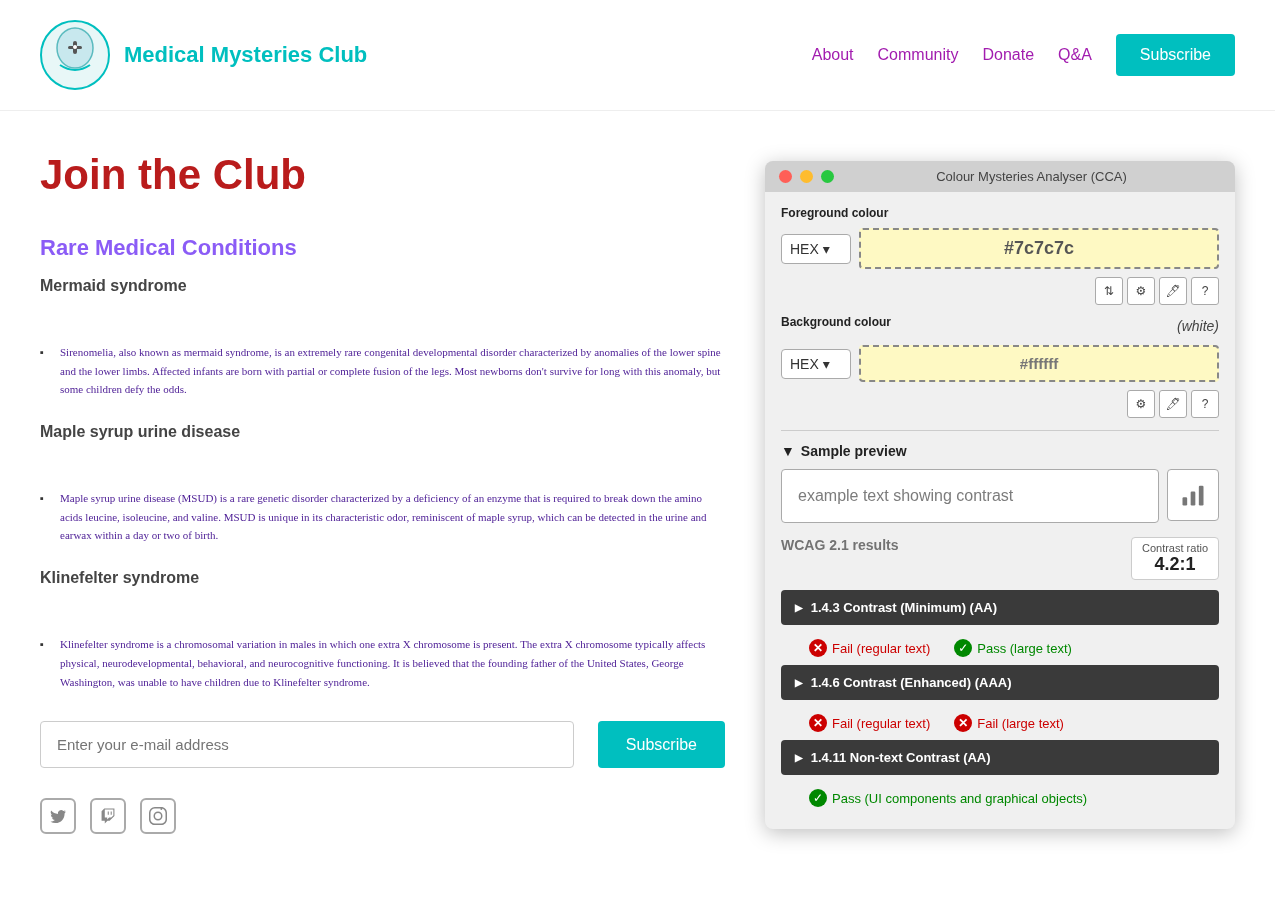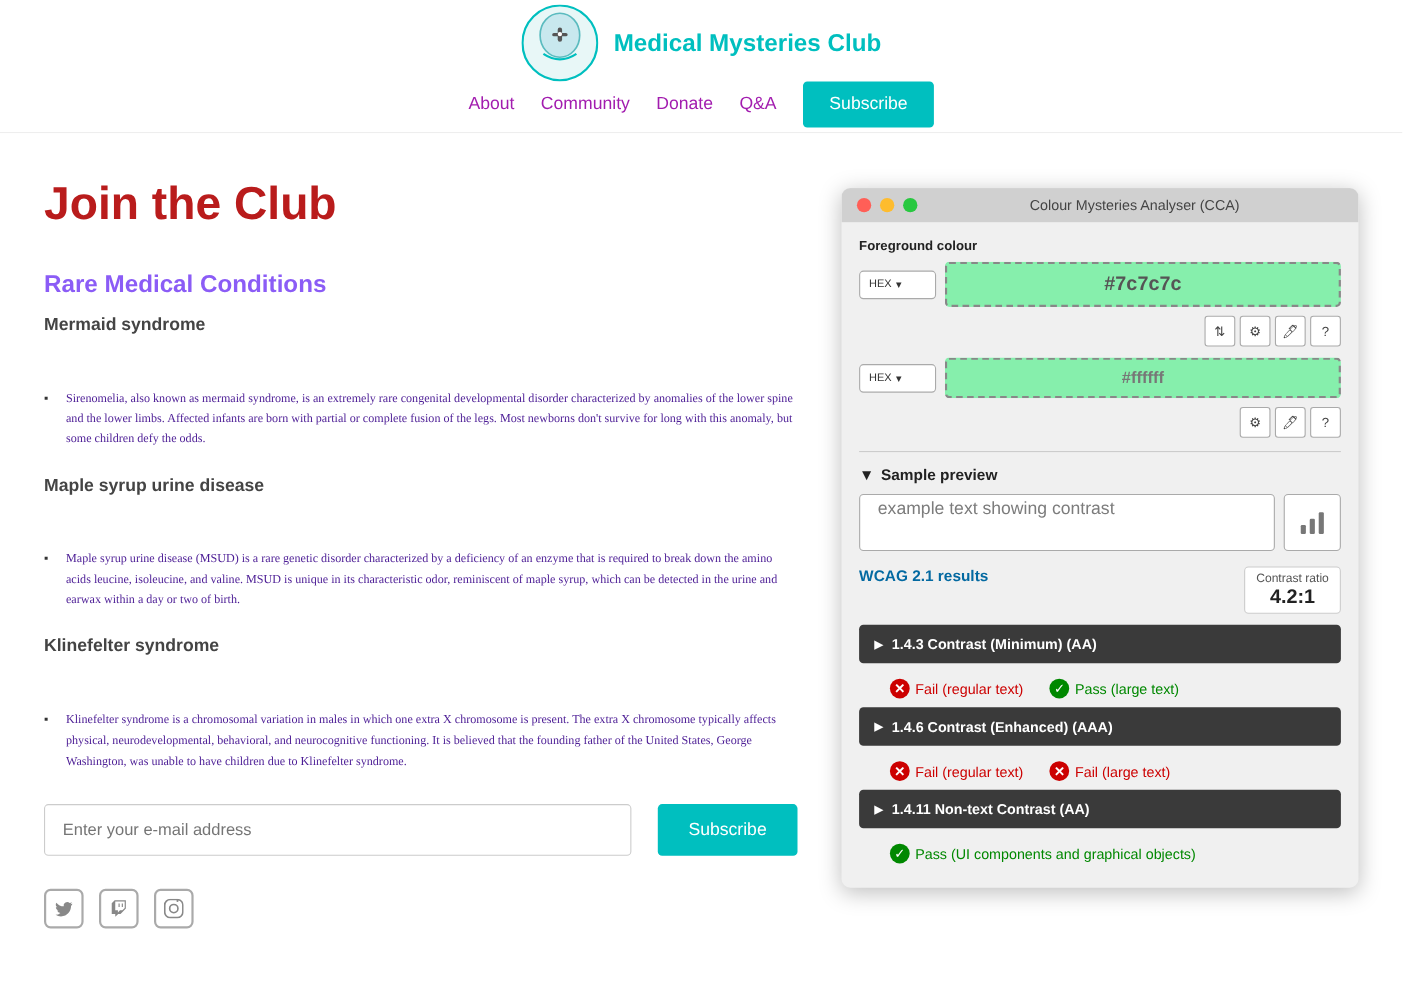--- a/index.html
+++ b/index.html
@@ -3,23 +3,22 @@
   <meta charset="utf-8">
   <style>
     * { box-sizing: border-box; margin: 0; padding: 0; }
     body { font-family: 'Georgia', serif; background: #fff; color: #333; font-size: 16px; }
 
     
     header {
       display: flex;
       align-items: center;
       justify-content: space-between;
-      padding: 4px 40px;
+      padding: 20px 40px;
       border-bottom: 1px solid #eee;
-      flex-direction: column;
     }
     .logo-area {
       display: flex;
       align-items: center;
       gap: 14px;
     }
     .logo-icon {
       width: 70px;
       height: 70px;
     }
@@ -200,27 +199,27 @@
       gap: 8px;
       margin-bottom: 8px;
     }
     .cca-format-select {
       display: flex;
       align-items: center;
       background: #fff;
       border: 1px solid #aaa;
       border-radius: 4px;
       padding: 6px 8px;
-      font-size: 10px;
+      font-size: 14px;
       gap: 4px;
       min-width: 70px;
     }
     .cca-color-input {
       flex: 1;
-      background: #86efac;
+      background: #fef9c3;
       border: 2px dashed #888;
       border-radius: 4px;
       padding: 8px 12px;
       font-size: 18px;
       font-weight: bold;
       color: #555;
       text-align: center;
     }
     .cca-tools-row {
       display: flex;
@@ -268,21 +267,21 @@
     }
     .cca-sample-preview {
       display: flex;
       gap: 8px;
       margin-bottom: 14px;
     }
     .cca-example-text-box {
       flex: 1;
       border: 1px solid #aaa;
       border-radius: 4px;
-      padding: 4px 16px;
+      padding: 17px 16px;
       font-size: 16px;
       color: #7c7c7c;
       background: #fff;
     }
     .cca-chart-icon-box {
       width: 52px;
       height: 52px;
       border: 1px solid #aaa;
       border-radius: 4px;
       background: #fff;
@@ -294,21 +293,21 @@
     }
     .cca-wcag-header {
       display: flex;
       justify-content: space-between;
       align-items: flex-start;
       margin-bottom: 10px;
     }
     .cca-wcag-title {
       font-size: 14px;
       font-weight: bold;
-      color: #0369a1;
+      color: #737373;
     }
     .cca-contrast-box {
       background: #fff;
       border: 1px solid #ccc;
       border-radius: 4px;
       padding: 4px 10px;
       text-align: center;
     }
     .cca-contrast-label {
       font-size: 11px;
@@ -472,20 +471,24 @@
         </div>
         <div class="cca-color-input">#7c7c7c</div>
       </div>
       <div class="cca-tools-row">
         <div class="cca-tool-btn">⇅</div>
         <div class="cca-tool-btn">⚙</div>
         <div class="cca-tool-btn">🖊</div>
         <div class="cca-tool-btn">?</div>
       </div>
 
+      <div class="cca-bg-header">
+        <div class="cca-section-label">Background colour</div>
+        <span class="cca-white-label">(white)</span>
+      </div>
       <div class="cca-color-row">
         <div class="cca-format-select">
           <span>HEX</span>
           <span>▾</span>
         </div>
         <div class="cca-color-input" style="font-size:15px; color:#777;">#ffffff</div>
       </div>
       <div class="cca-tools-row">
         <div class="cca-tool-btn">⚙</div>
         <div class="cca-tool-btn">🖊</div>

